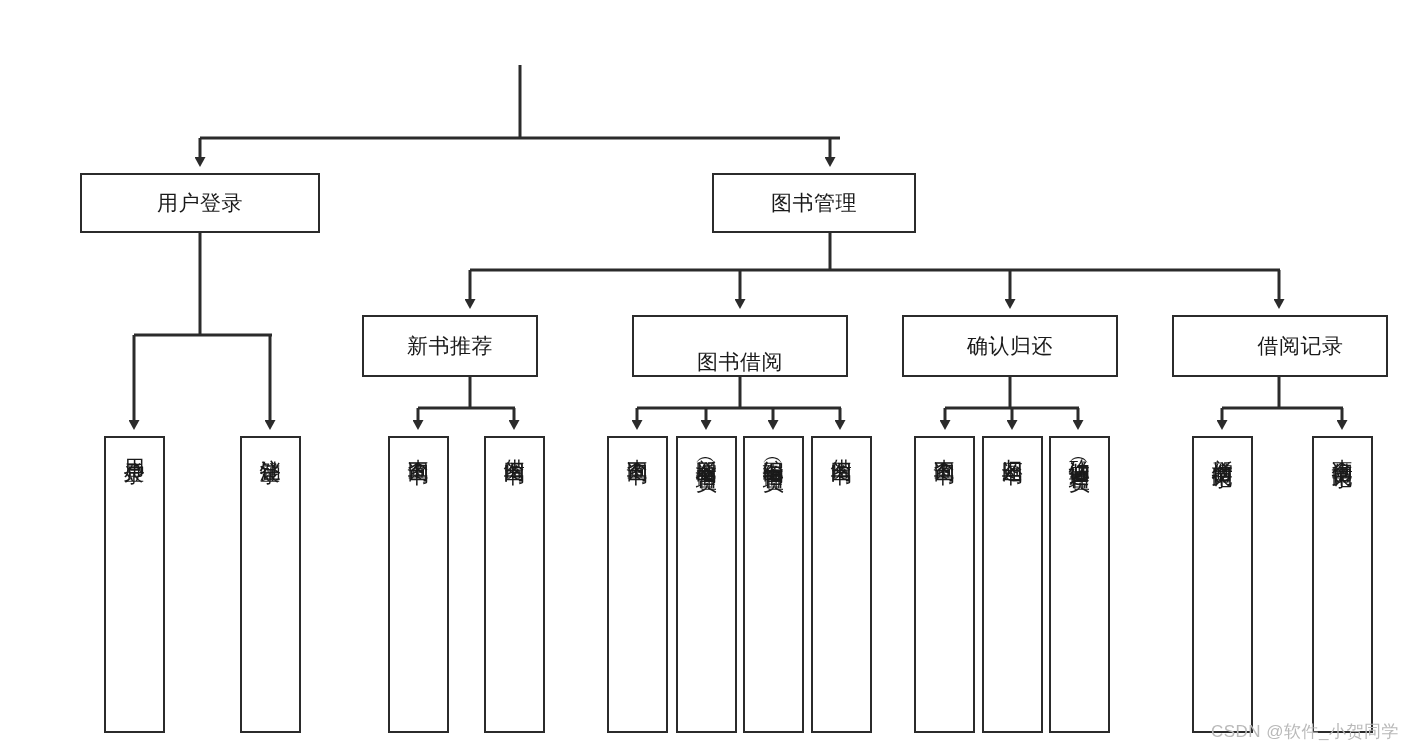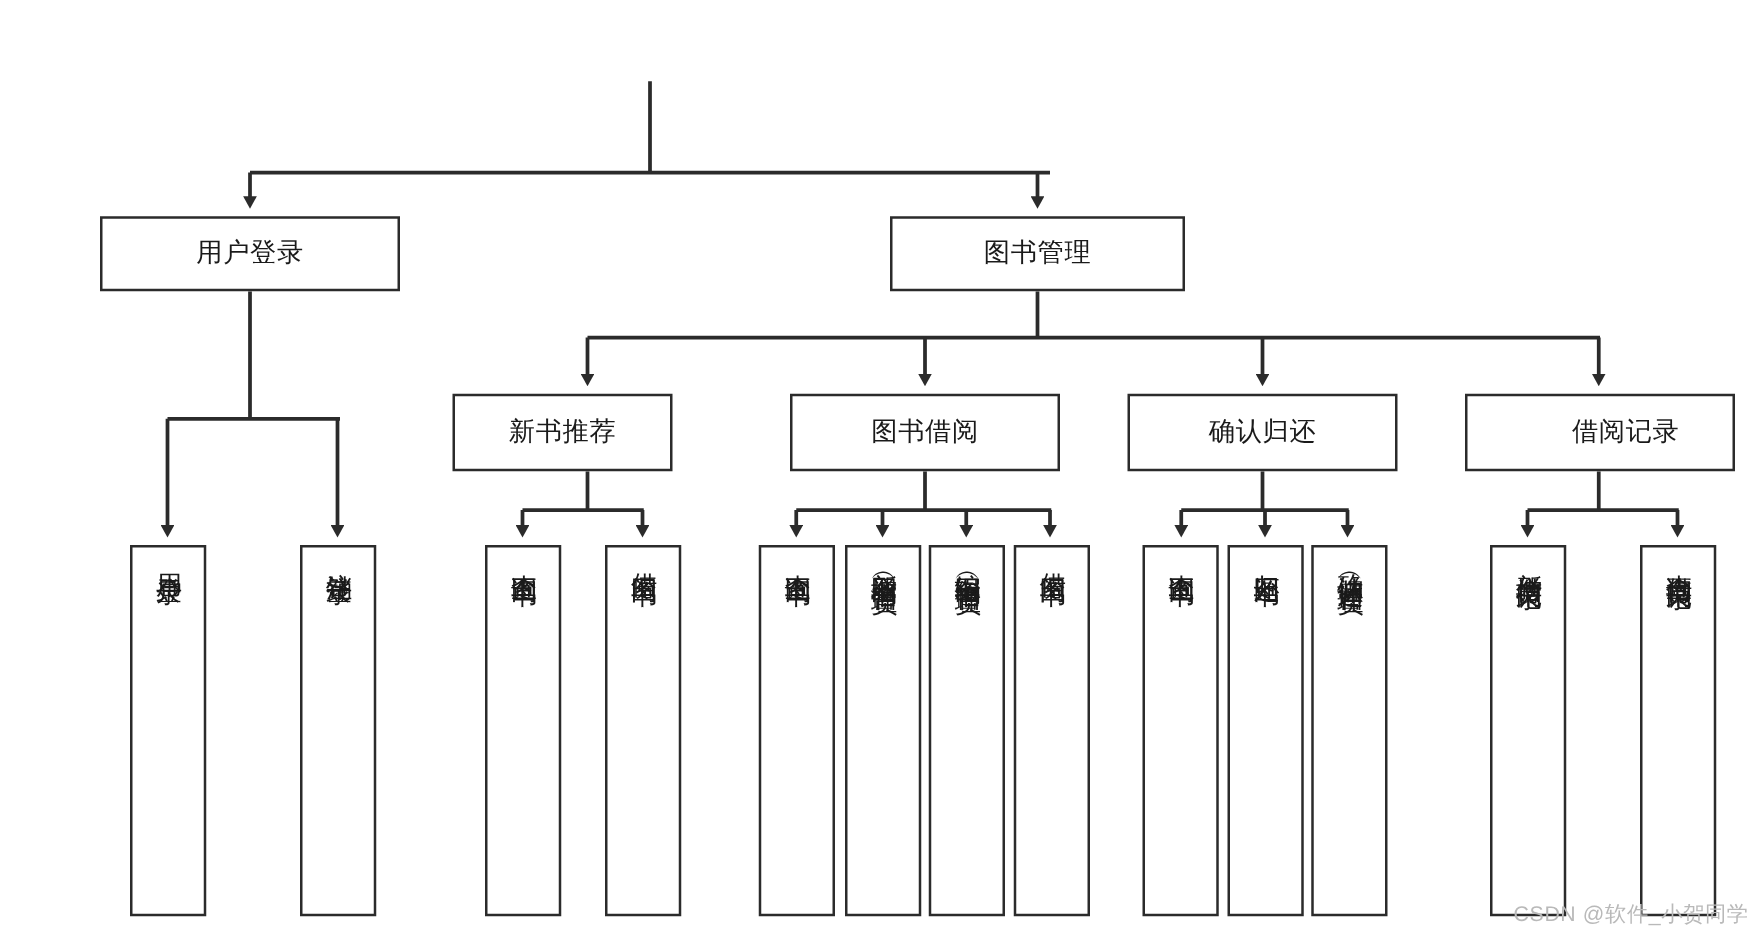--- a/index.html
+++ b/index.html
@@ -129,29 +129,29 @@
       <path d="M1222,408 L1222,421" marker-end="url(#arrow)"></path>
       <path d="M1342,408 L1342,421" marker-end="url(#arrow)"></path>
     </g>
   </svg>
 
 
   <div class="node horizontal" style="left:80px; top:173px; width:240px; height:60px;">
     <span class="node-label">用户登录</span>
   </div>
 
-  <div class="node horizontal" style="left:712px; top:173px; width:236px; height:60px;">
+  <div class="node horizontal" style="left:712px; top:173px; width:204px; height:60px;">
     <span class="node-label">图书管理</span>
   </div>
 
   <div class="node horizontal" style="left:362px; top:315px; width:176px; height:62px;">
     <span class="node-label">新书推荐</span>
   </div>
 
-  <div class="node horizontal" style="left:632px; top:315px; width:216px; height:62px;">
+  <div class="node horizontal" style="left:632px; top:315px; width:216px; height:62px;align-items:flex-end;">
     <span class="node-label">图书借阅</span>
   </div>
 
   <div class="node horizontal" style="left:902px; top:315px; width:216px; height:62px;">
     <span class="node-label">确认归还</span>
   </div>
 
   <div class="node horizontal" style="left:1172px; top:315px; width:216px; height:62px;padding-left:41px;">
     <span class="node-label">借阅记录</span>
   </div>

